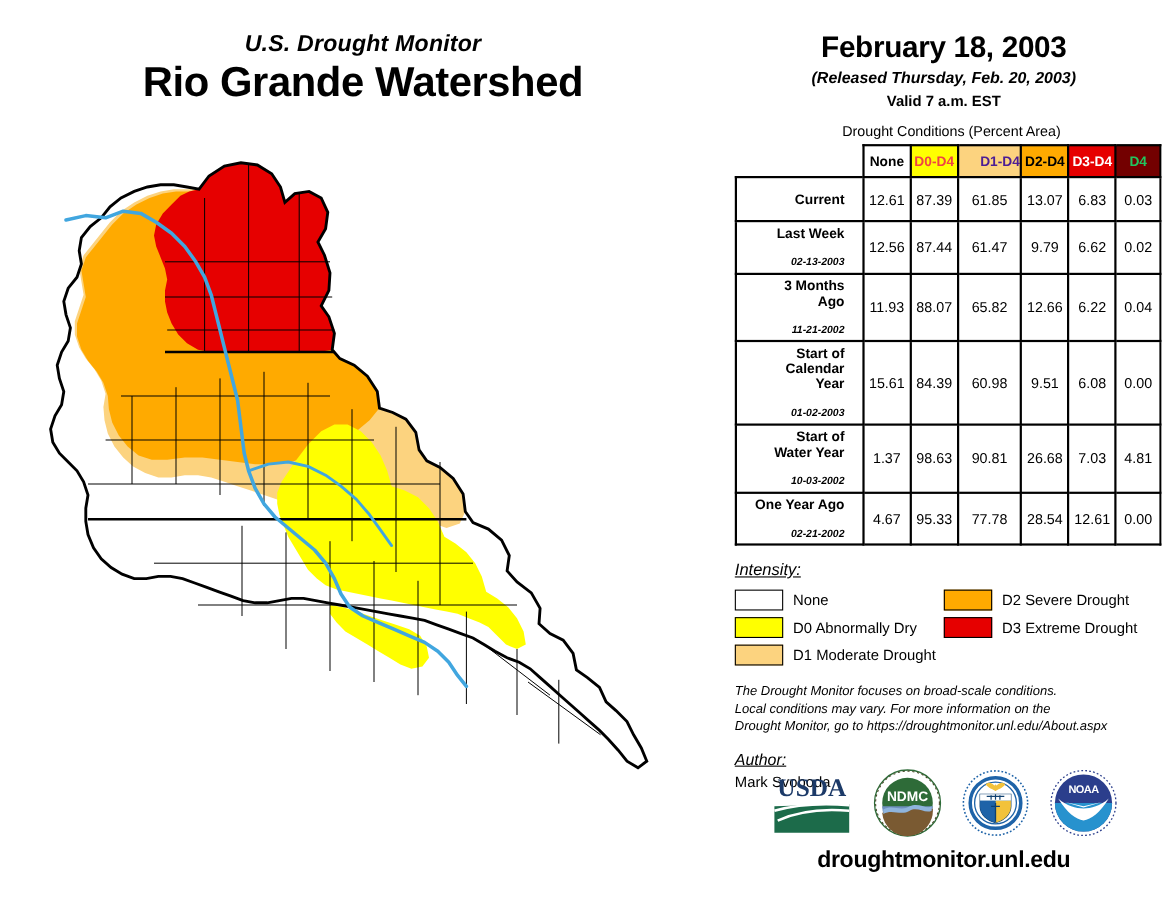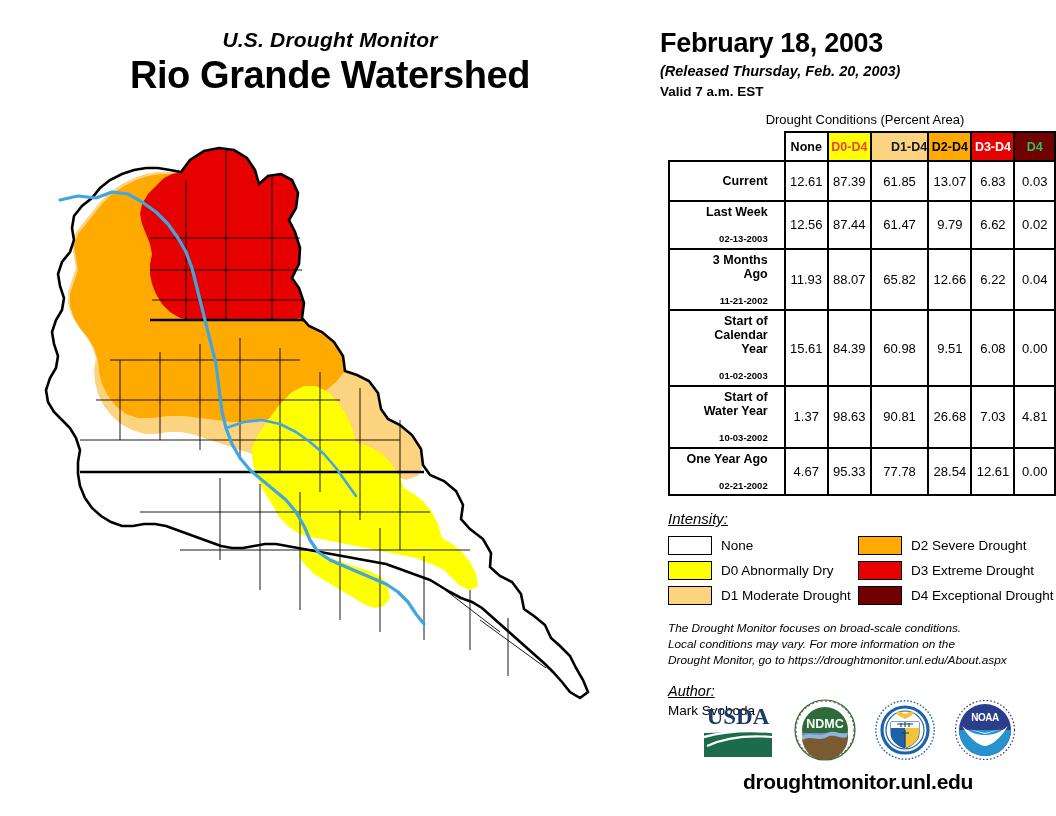--- a/index.html
+++ b/index.html
@@ -16,21 +16,21 @@
   .map-title .sub{
     font-size:21px;font-weight:bold;font-style:italic;letter-spacing:.2px;
   }
   .map-title .main{
     font-size:38px;font-weight:bold;margin-top:2px;letter-spacing:-.4px;
   }
   .map-svg{position:absolute;left:0;top:120px;width:660px;height:700px;}
 
   
   .right{position:absolute;left:660px;top:0;width:396px;height:816px;}
-  .hdr{}
+  .hdr{text-align:center;}
   .hdr .date{font-size:27px;font-weight:bold;margin-top:28px;letter-spacing:-.3px;}
   .hdr .rel{font-size:14.5px;font-weight:bold;font-style:italic;margin-top:4px;}
   .hdr .valid{font-size:13.5px;font-weight:bold;margin-top:5px;}
 
   .tbl-cap{
     text-align:center;font-size:13px;
     margin-top:13px;margin-left:14px;
   }
 
   
@@ -43,21 +43,21 @@
     font-size:12.5px;padding:0;
   }
   table.dm .corner{border:none;width:98px;}
   table.dm thead th{
     height:27px;font-size:12.5px;font-weight:bold;width:46px;
   }
   table.dm tbody td.lbl{
     width:98px;font-weight:bold;font-size:12.5px;line-height:1.12;padding:3px 16px;text-align:right;
   }
   table.dm tbody td.lbl .dt{
-    display:block;font-size:9.5px;font-weight:bold;margin-top:15px;
+    display:block;font-size:9.5px;font-style:italic;font-weight:bold;margin-top:15px;
   }
   table.dm tbody td.val{height:38px;font-size:13px;}
 
   
   .intensity{margin-top:14px;margin-left:8px;}
   .intensity .hd{
     font-size:15px;font-style:italic;font-weight:normal;
     text-decoration:underline;margin-bottom:6px;
   }
   .leg-grid{display:flex;}
@@ -329,21 +329,21 @@
     </div>
 
     <div class="tbl-cap">Drought Conditions (Percent Area)</div>
 
     <table class="dm">
       <thead>
         <tr>
           <th class="corner"></th>
           <th style="background:#FFFFFF;color:#000;">None</th>
           <th style="background:#FFFF00;color:#ef4444;">D0-D4</th>
-          <th style="background:#FCD37F;color:#0f172a;padding-left:19px;">D1-D4</th>
+          <th style="background:#FCD37F;color:#4c1d95;padding-left:19px;">D1-D4</th>
           <th style="background:#FFAA00;color:#000;">D2-D4</th>
           <th style="background:#E60000;color:#ffffff;">D3-D4</th>
           <th style="background:#730000;color:#22c55e;">D4</th>
         </tr>
       </thead>
       <tbody>
         <tr>
           <td class="lbl">
             <span>Current</span>
           </td>
@@ -438,24 +438,20 @@
         </div>
         <div class="leg-col">
           <div class="leg-row">
             <div class="sw" style="background:#FFAA00;"></div>
             <span class="t">D2 Severe Drought</span>
           </div>
           <div class="leg-row">
             <div class="sw" style="background:#E60000;"></div>
             <span class="t">D3 Extreme Drought</span>
           </div>
-          <div class="leg-row">
-            <div class="sw" style="background:#730000;"></div>
-            <span class="t">D4 Exceptional Drought</span>
-          </div>
         </div>
       </div>
     </div>
 
     <div class="notes">
       <div>The Drought Monitor focuses on broad-scale conditions.</div>
       <div>Local conditions may vary. For more information on the</div>
       <div>Drought Monitor, go to https://droughtmonitor.unl.edu/About.aspx</div>
     </div>
 

